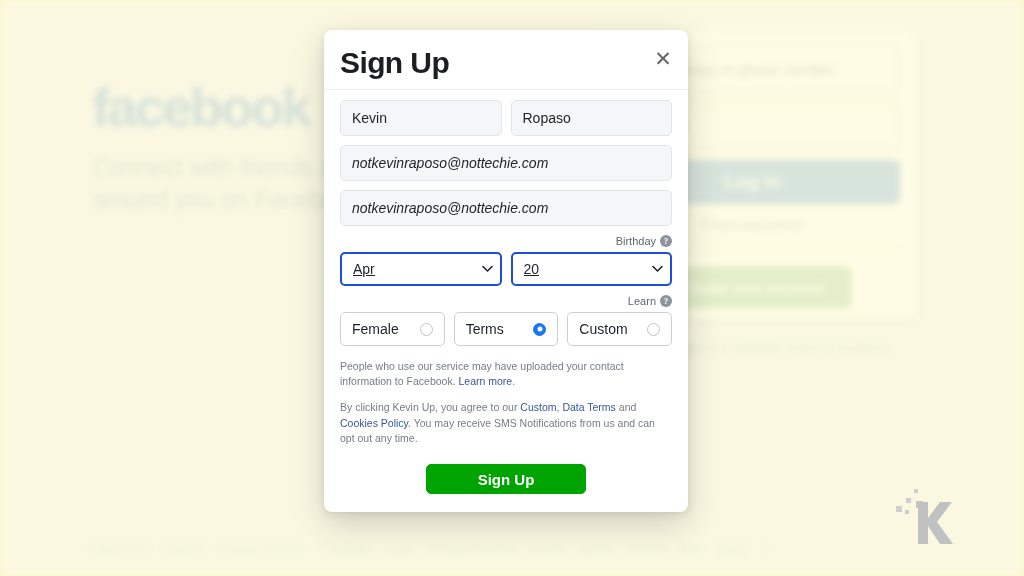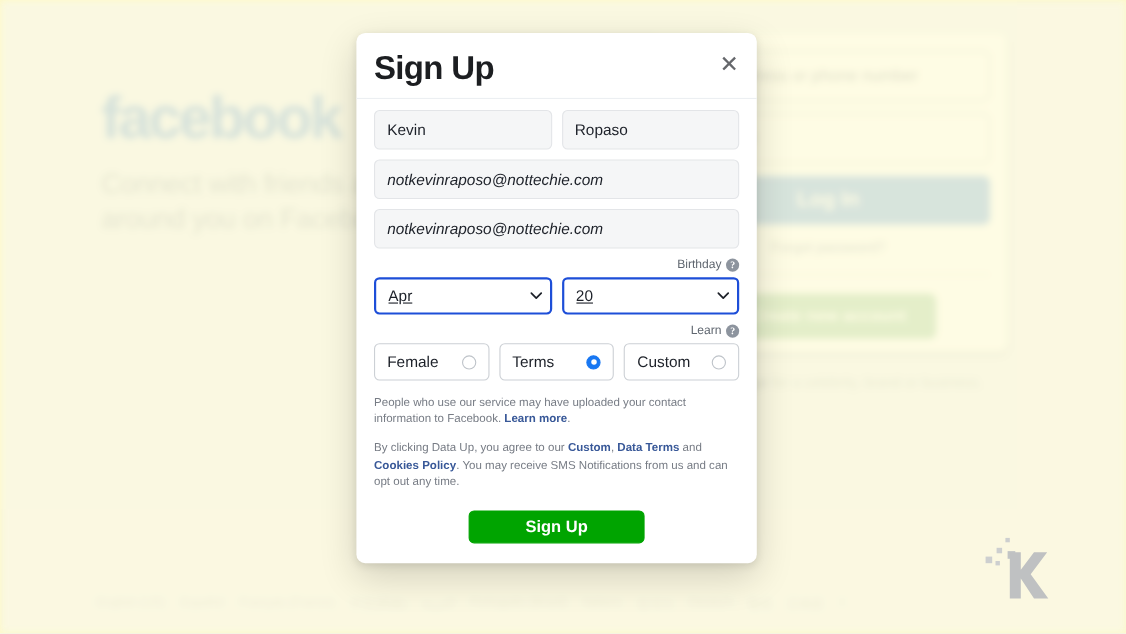--- a/index.html
+++ b/index.html
@@ -318,21 +318,20 @@
     font-size: 10.5px;
     line-height: 1.45;
     color: #777c85;
     margin-top: 13px;
   }
   .legal + .legal { margin-top: 11px; }
   .legal a {
     color: #385898;
     text-decoration: none;
     cursor: pointer;
-    font-weight: bold;
   }
 
   .signup-wrap {
     display: flex;
     justify-content: center;
     margin-top: 18px;
   }
 
   .signup-btn {
     width: 160px;
@@ -459,21 +458,21 @@
             <span>Custom</span>
             <span class="radio"></span>
           </div>
         </div>
 
         <div class="legal">
           <span>People who use our service may have uploaded your contact information to Facebook. </span><a>Learn more</a><span>.</span>
         </div>
 
         <div class="legal">
-          <span>By clicking Data Up, you agree to our </span><a>Custom</a><span>, </span><a>Data Terms</a><span> and </span><a>Cookies Policy</a><span>. You may receive SMS Notifications from us and can opt out any time.</span>
+          <span>By clicking Kevin Up, you agree to our </span><a>Custom</a><span>, </span><a>Data Terms</a><span> and </span><a>Cookies Policy</a><span>. You may receive SMS Notifications from us and can opt out any time.</span>
         </div>
 
         <div class="signup-wrap">
           <button class="signup-btn">Sign Up</button>
         </div>
 
       </div>
     </div>
   </div>
 

